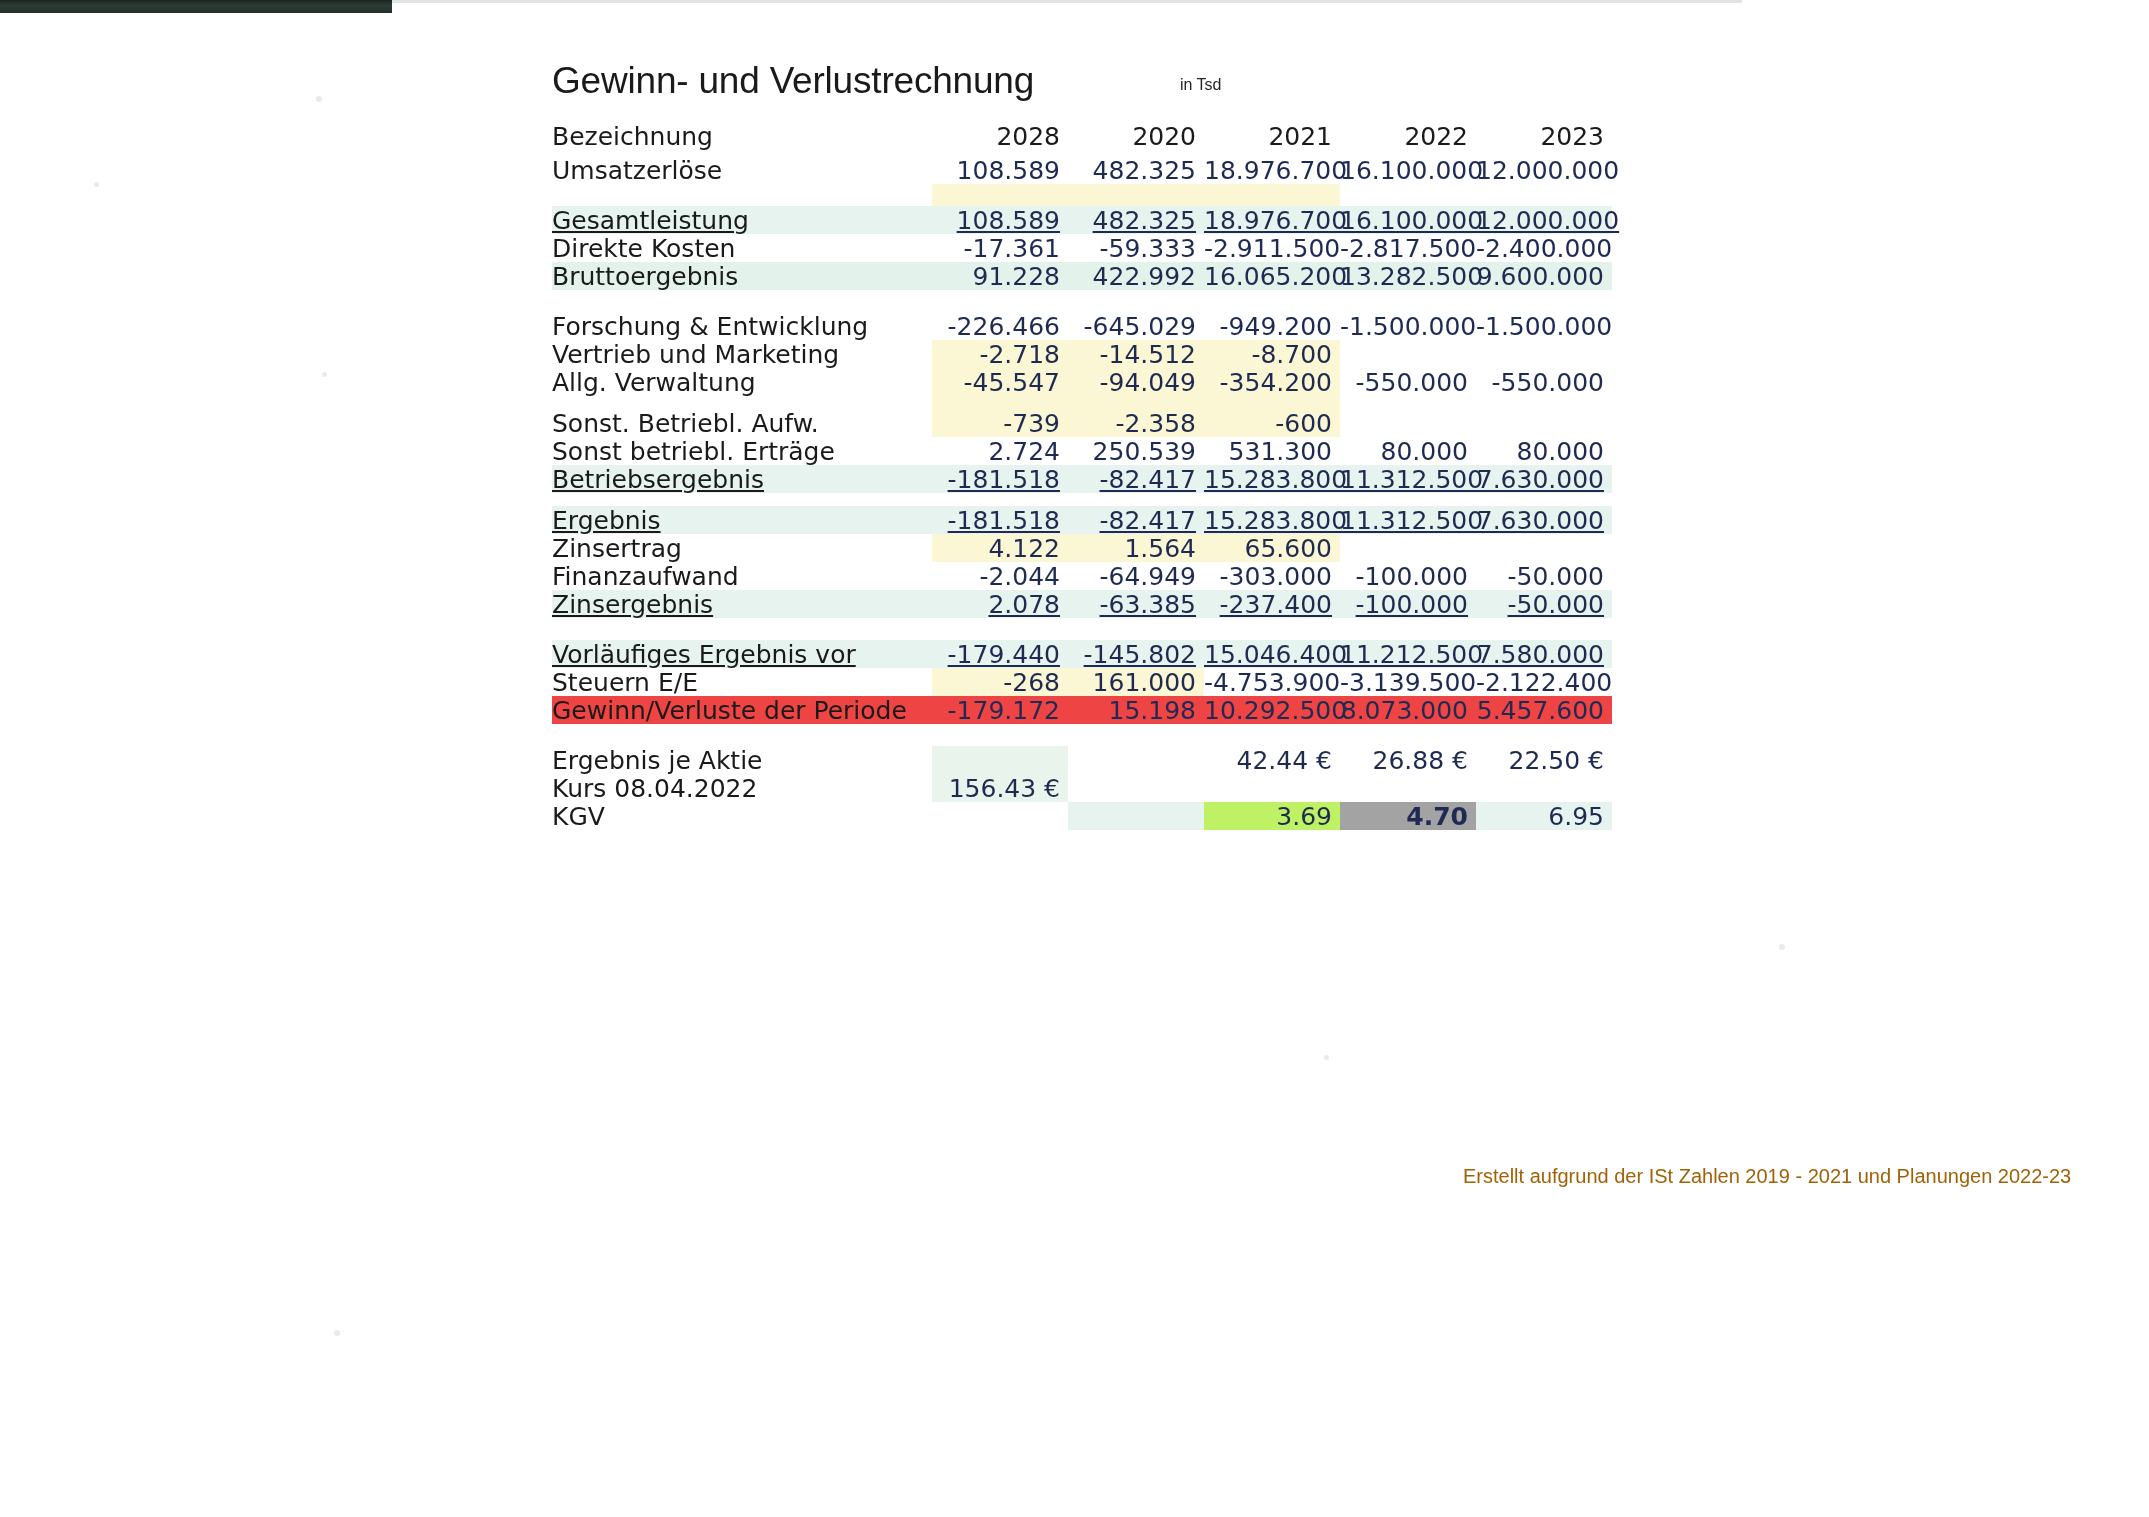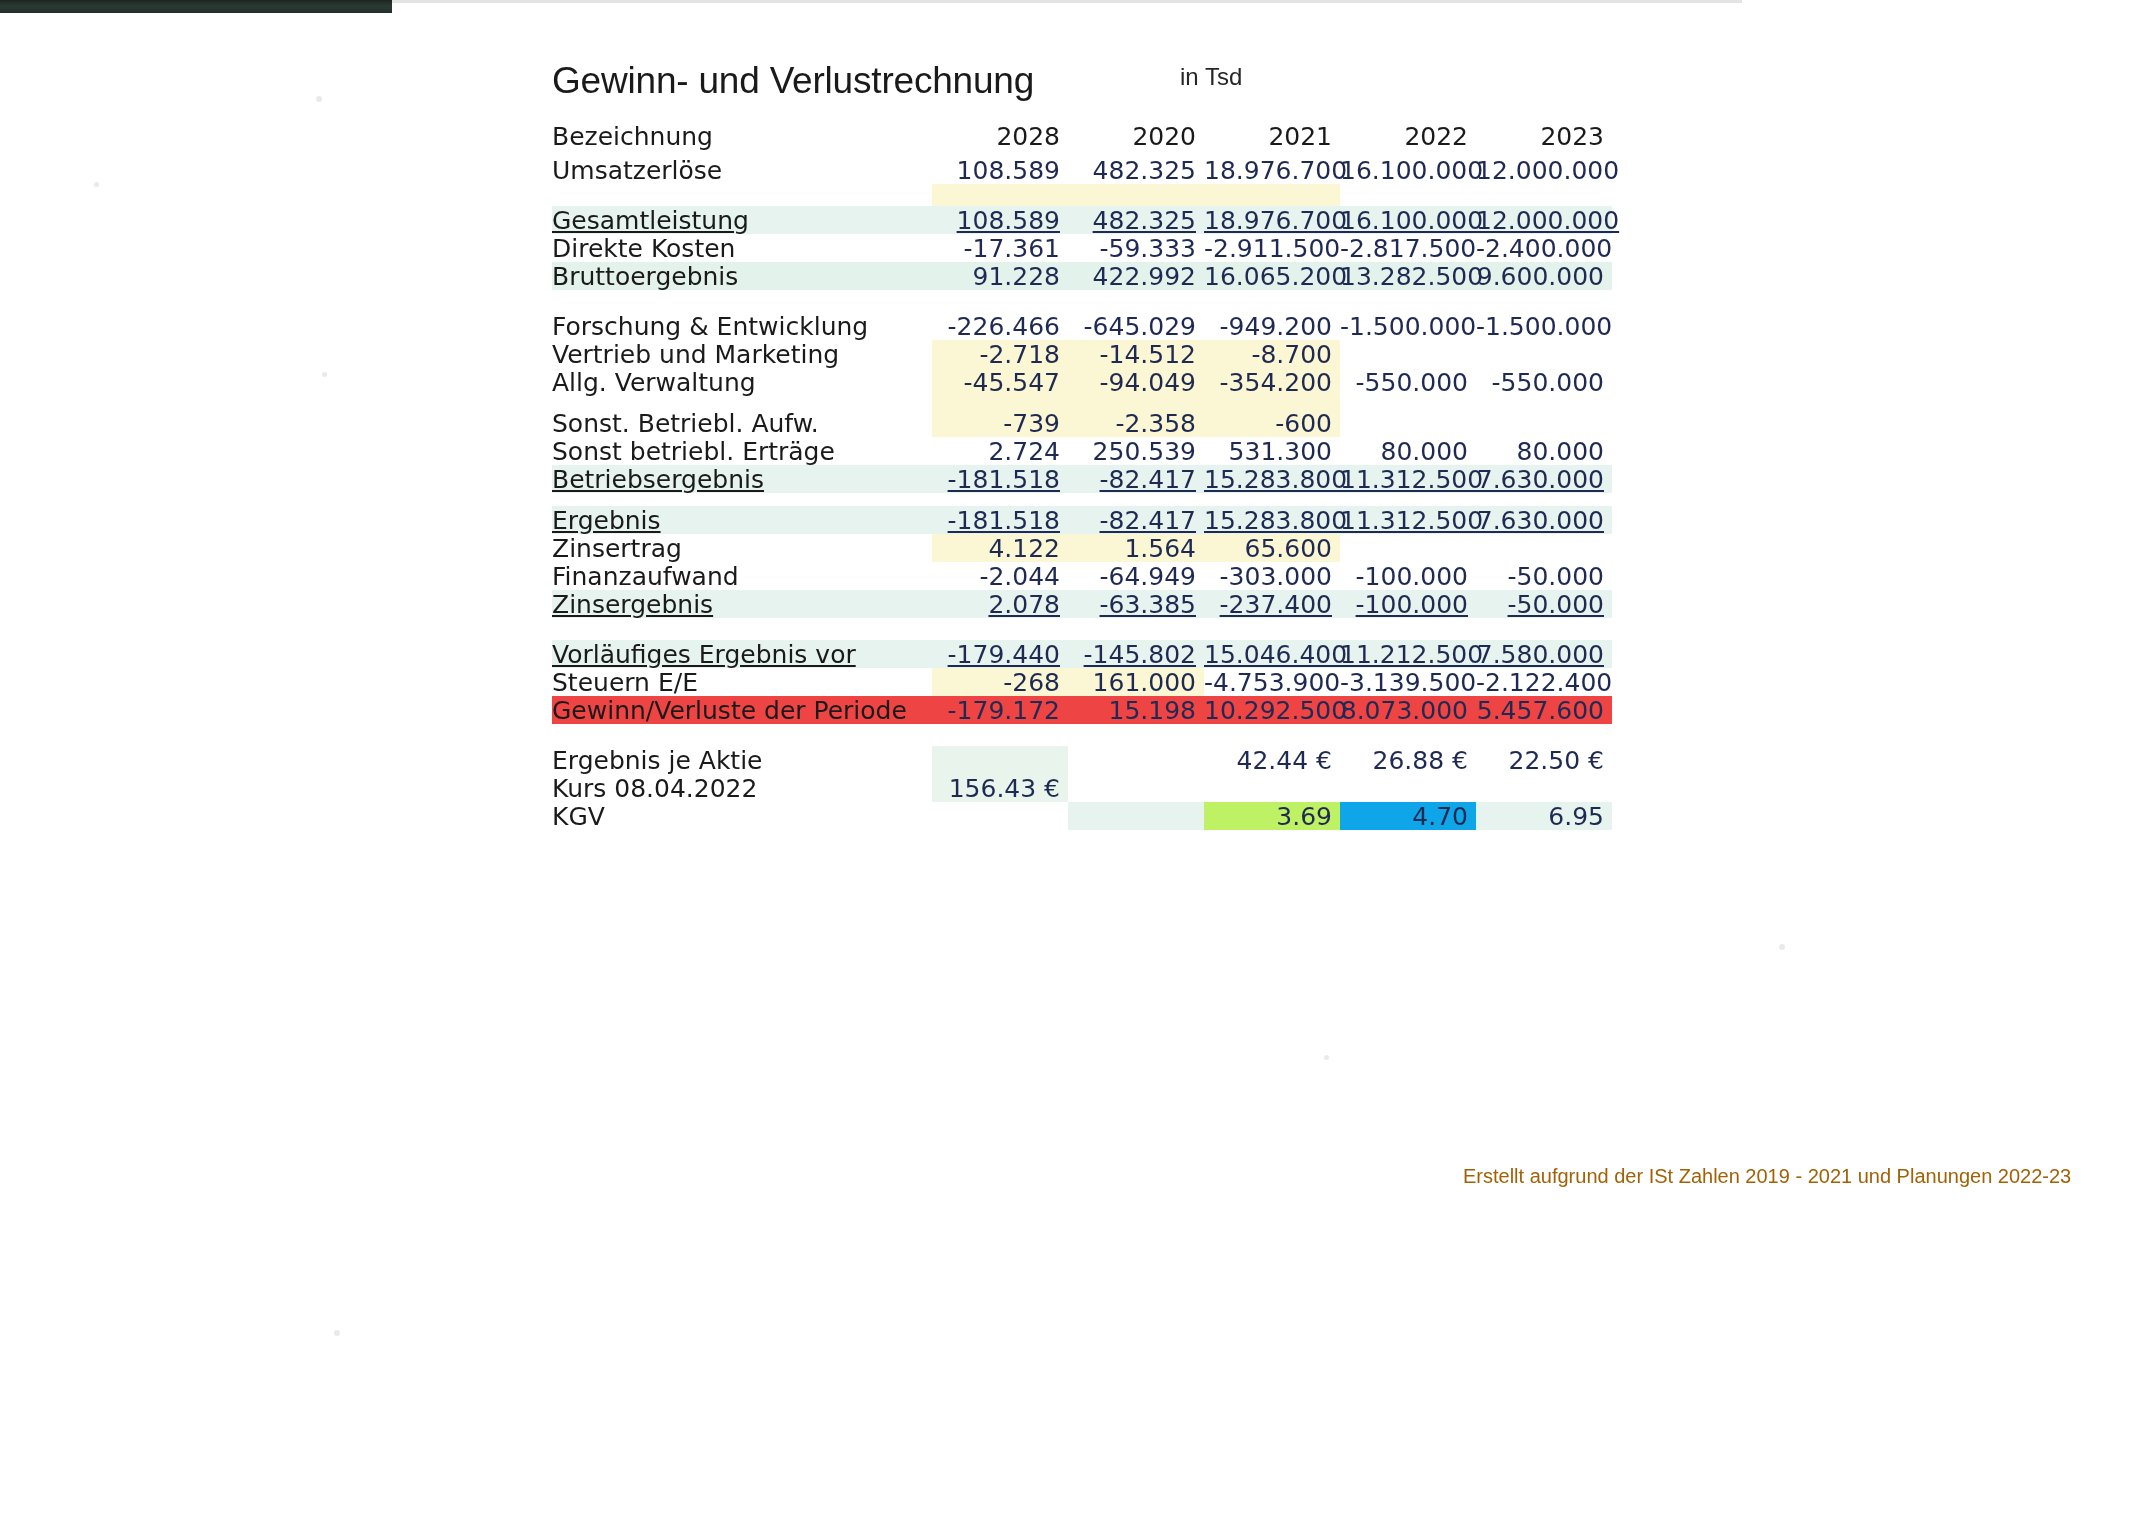--- a/index.html
+++ b/index.html
@@ -55,23 +55,23 @@
     font-family: "Liberation Sans", sans-serif;
     font-size: 37px;
     font-weight: 400;
     color: #1a1a1a;
     letter-spacing: -0.2px;
     white-space: nowrap;
   }
   #unit-note {
     position: absolute;
     left: 628px;
-    top: 3px;
+    top: 16px;
     font-family: "Liberation Sans", sans-serif;
-    font-size: 24px;
+    font-size: 16px;
     color: #262626;
     white-space: nowrap;
   }
 
   
   table.gv {
     border-collapse: collapse;
     width: 1060px;
     table-layout: fixed;
     margin-top: 4px;
@@ -417,21 +417,21 @@
         <td class="num"></td>
         <td class="num"></td>
         <td class="num"></td>
       </tr>
 
       <tr>
         <td class="label label-red">KGV</td>
         <td class="num"></td>
         <td class="num band-green" style="background:#e6f3ee;"></td>
         <td class="num neg" style="background:#bef264;">3.69</td>
-        <td class="num neg" style="background:#0ea5e9;">4.70</td>
+        <td class="num neg" style="background:#a3a3a3;font-weight:bold;">4.70</td>
         <td class="num neg" style="background:#e6f3ee;">6.95</td>
       </tr>
 
     </tbody>
   </table>
 </div>
 
 <div id="footnote">Erstellt aufgrund der ISt Zahlen 2019 - 2021 und Planungen 2022-23</div>
 
 </body></html>

